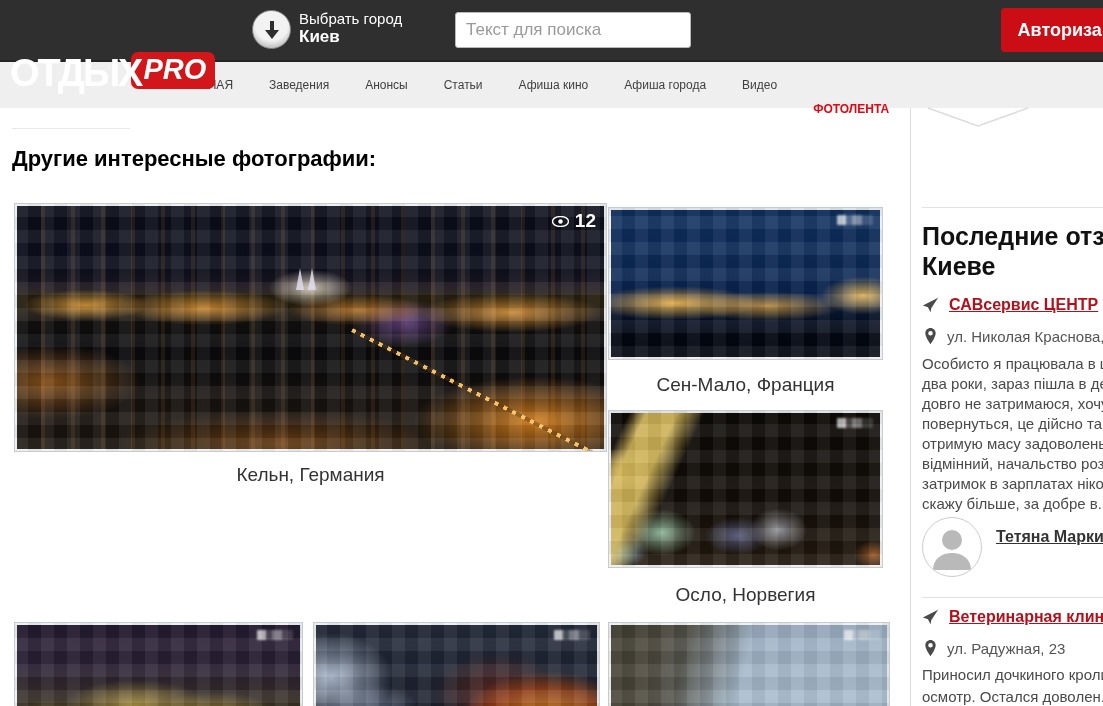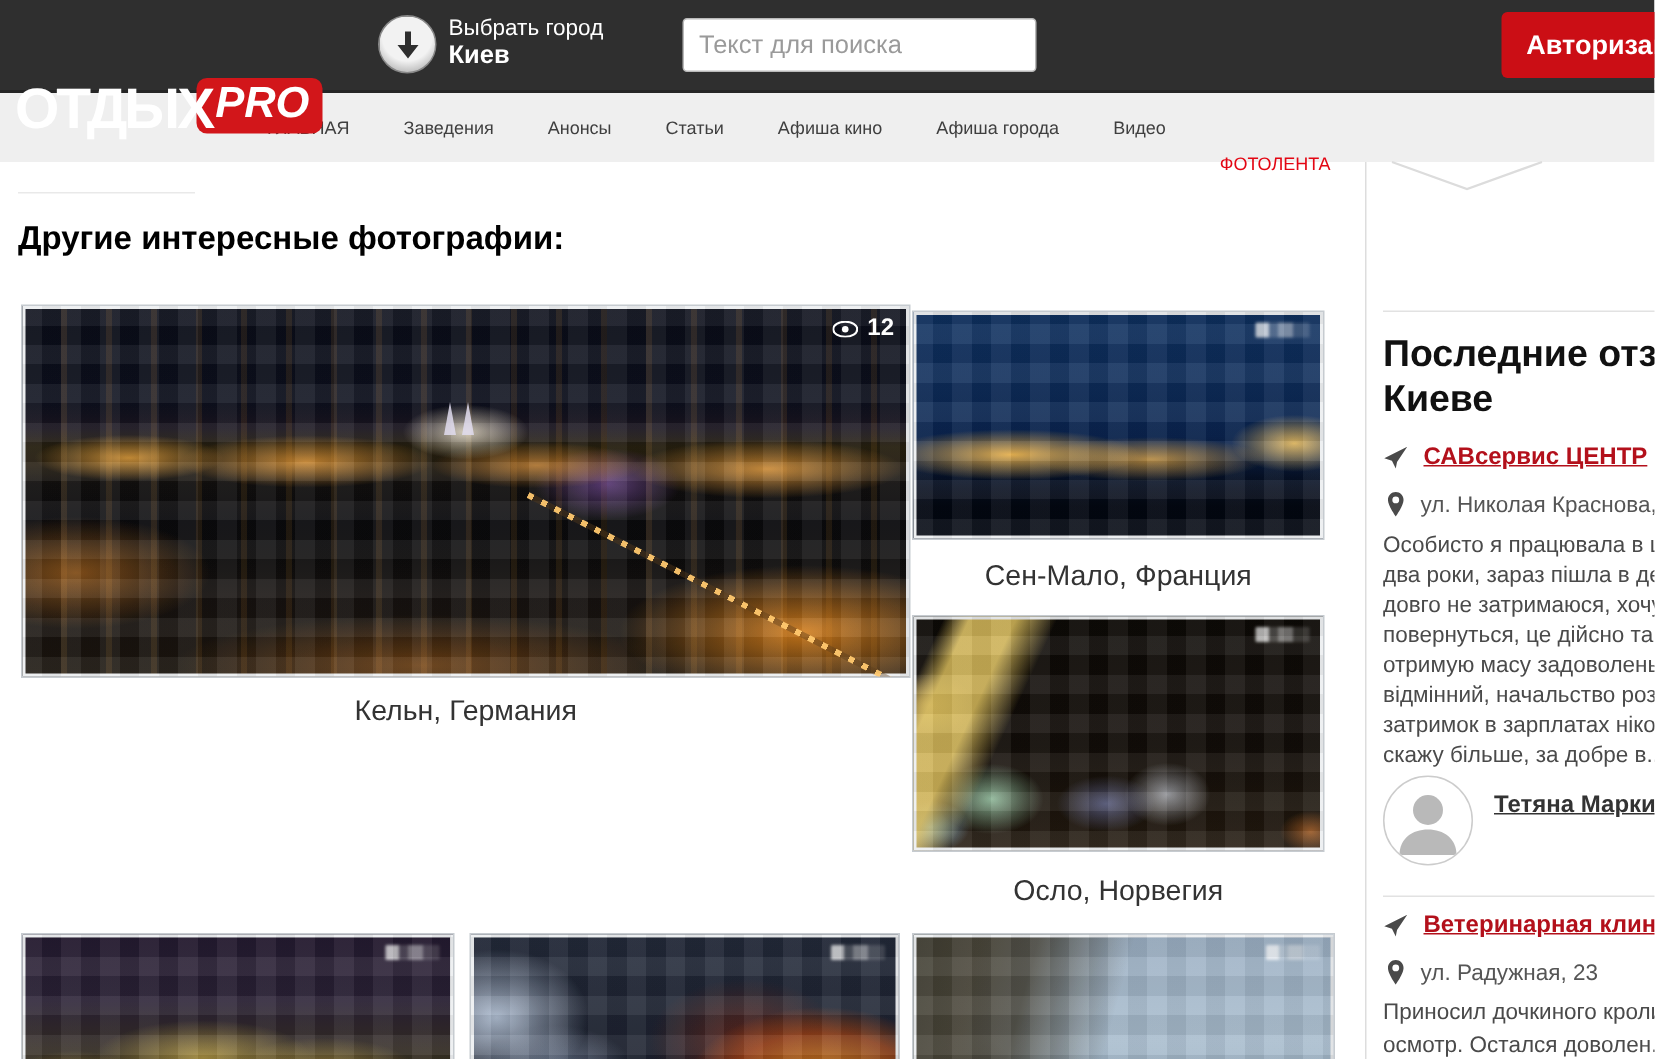--- a/index.html
+++ b/index.html
@@ -27,21 +27,21 @@
   .btn-red { position:absolute; top:8px; height:44px; background:#cb0e15; color:#fff;
              border:none; border-radius:4px; font-size:18px; font-weight:bold;
              font-family:"Liberation Sans", sans-serif; cursor:pointer; }
   .btn-search { left:704px; width:100px; }
   .btn-auth { left:1001px; width:150px; }
 
   
   .nav { position:absolute; left:0; top:62px; width:1103px; height:46px; background:#efefef;
          display:flex; align-items:center; padding-left:178px; gap:36px; }
   .nav-item { font-size:12px; color:#3f3f3f; cursor:pointer; white-space:nowrap; }
-  .nav-item.active { color:#e30613; font-weight:normal;margin-top:48px; }
+  .nav-item.active { color:#e30613; font-weight:bold;margin-top:48px; }
 
   
   .v-border { position:absolute; left:910px; top:108px; width:1px; height:598px; background:#ddd; }
   .chevron { position:absolute; left:926px; top:107px; }
   .sb-hr1 { position:absolute; left:922px; top:207px; width:281px; height:1px; background:#e2e2e2; }
   .sb-hr2 { position:absolute; left:922px; top:597px; width:281px; height:1px; background:#e2e2e2; }
   .sb-head { position:absolute; left:922px; font-size:25px; font-weight:bold; color:#111; white-space:nowrap; }
   .sb-row { position:absolute; display:flex; align-items:center; gap:10px; white-space:nowrap; }
   .sb-place { font-size:16px; font-weight:bold; color:#b3101b; text-decoration:underline; cursor:pointer; }
   .sb-addr { font-size:15px; color:#555; }
@@ -58,21 +58,21 @@
   .caption { position:absolute; font-size:19px; color:#333; text-align:center; }
   .pix::after { content:""; position:absolute; inset:0;
      background:
        repeating-linear-gradient(0deg, rgba(255,255,255,.06) 0 13px, rgba(0,0,0,.05) 13px 26px),
        repeating-linear-gradient(90deg, rgba(255,255,255,.06) 0 13px, rgba(0,0,0,.05) 13px 26px); }
   .badge-blur { position:absolute; top:7px; right:9px; width:36px; height:10px; border-radius:1px;
      background:linear-gradient(90deg, rgba(255,255,255,.9) 0 9px, rgba(255,255,255,.25) 9px 15px,
                 rgba(255,255,255,.55) 15px 25px, rgba(255,255,255,.2) 25px);
      filter:blur(1px); opacity:.8; }
   .views { position:absolute; top:6px; right:10px; display:flex; align-items:center; gap:6px;
-           color:#fff; font-size:16px; font-weight:bold; z-index:3; }
+           color:#fff; font-size:19px; font-weight:bold; z-index:3; }
 
   
   .ph-cologne { left:14px; top:203px; width:593px; height:249px;
     background:
       radial-gradient(ellipse 60px 26px at 50% 34%, rgba(250,240,215,.8), rgba(250,240,215,0) 70%),
       radial-gradient(ellipse 90px 22px at 12% 41%, rgba(255,180,70,.8), rgba(255,180,70,0) 70%),
       radial-gradient(ellipse 120px 25px at 32% 42%, rgba(255,170,60,.75), rgba(255,170,60,0) 70%),
       radial-gradient(ellipse 100px 22px at 58% 43%, rgba(255,160,50,.6), rgba(255,160,50,0) 70%),
       radial-gradient(ellipse 130px 28px at 84% 44%, rgba(255,170,60,.75), rgba(255,170,60,0) 70%),
       radial-gradient(ellipse 70px 34px at 66% 48%, rgba(190,120,255,.45), rgba(190,120,255,0) 70%),

